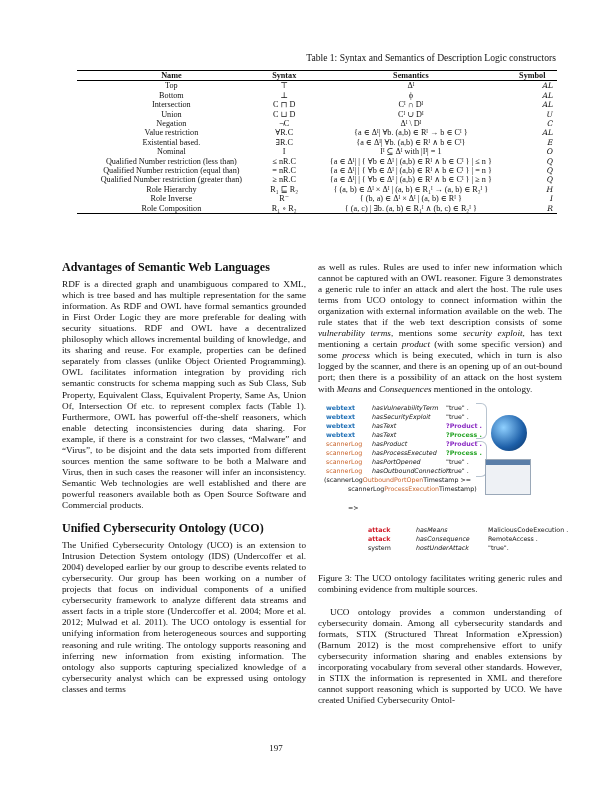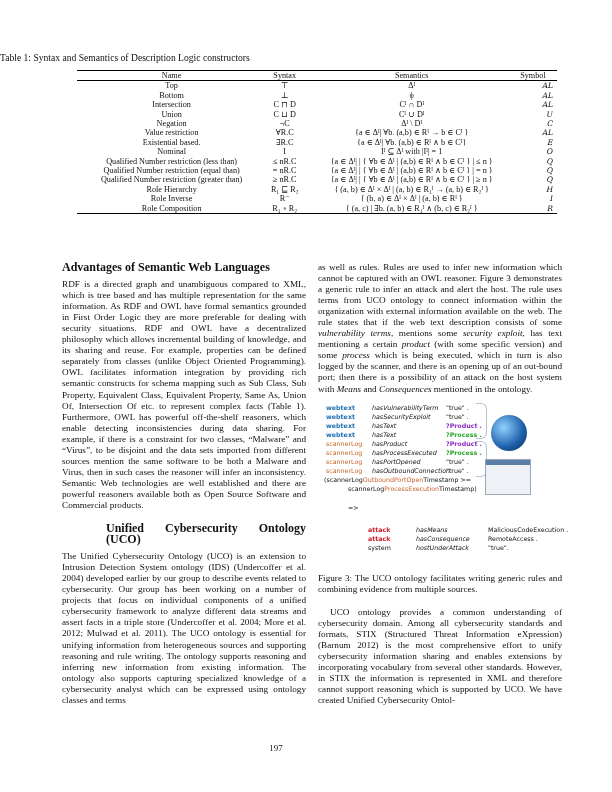--- a/index.html
+++ b/index.html
@@ -1,28 +1,28 @@
 <!DOCTYPE html>
 <html><head>
 <meta charset="utf-8">
 <style>
   html,body{margin:0;padding:0;background:#fff;}
   body{width:612px;height:792px;position:relative;font-family:"Liberation Serif","DejaVu Serif",serif;color:#111;overflow:hidden;}
-  .caption-top{position:absolute;top:52px;left:0;width:556px;text-align:left;font-size:9.6px;}
+  .caption-top{position:absolute;top:52px;left:0;width:556px;text-align:right;font-size:9.6px;}
   table.dl{position:absolute;top:70px;left:77px;width:480px;border-collapse:collapse;font-size:8.2px;line-height:9.4px;}
-  table.dl th{font-weight:normal;border-top:1.3px solid #000;border-bottom:0.8px solid #000;padding:0;}
+  table.dl th{font-weight:bold;border-top:1.3px solid #000;border-bottom:0.8px solid #000;padding:0;}
   table.dl td{text-align:center;padding:0;white-space:nowrap;}
   table.dl tr.last td{border-bottom:1.3px solid #000;}
   table.dl td.sym{font-style:italic;font-family:"DejaVu Serif",serif;font-size:7.6px;}
   .col{position:absolute;width:244px;font-size:9.2px;line-height:11.05px;text-align:justify;}
   .col p{margin:0;}
   #left{left:62px;top:262px;}
   #right{left:318px;top:262px;}
   h3{font-size:12px;margin:0 0 6px 0;font-weight:bold;}
-  .sec2{margin-top:12px;margin-left:44px;}
+  .sec2{margin-top:12px;}
   .fig{position:relative;height:172px;margin-top:6px;font-family:"DejaVu Sans","Liberation Sans",sans-serif;font-size:6.3px;line-height:9.2px;}
   .rule-row{position:absolute;left:8px;white-space:nowrap;}
   .rule-row span{position:absolute;}
   .s1{left:0}.s2{left:46px;font-style:italic;}.s3{left:120px;}
   .blue{color:#1f6fb5;font-weight:bold;}
   .orange{color:#c8632a;}
   .red{color:#d0202c;font-weight:bold;}
   .green{color:#2aa52a;font-weight:bold;}
   .purple{color:#8a2bc2;font-weight:bold;}
   .globe{position:absolute;left:173px;top:14px;width:36px;height:36px;border-radius:50%;background:radial-gradient(circle at 35% 35%,#8fd0ff,#1d5fa8 60%,#0b2e5c);}

